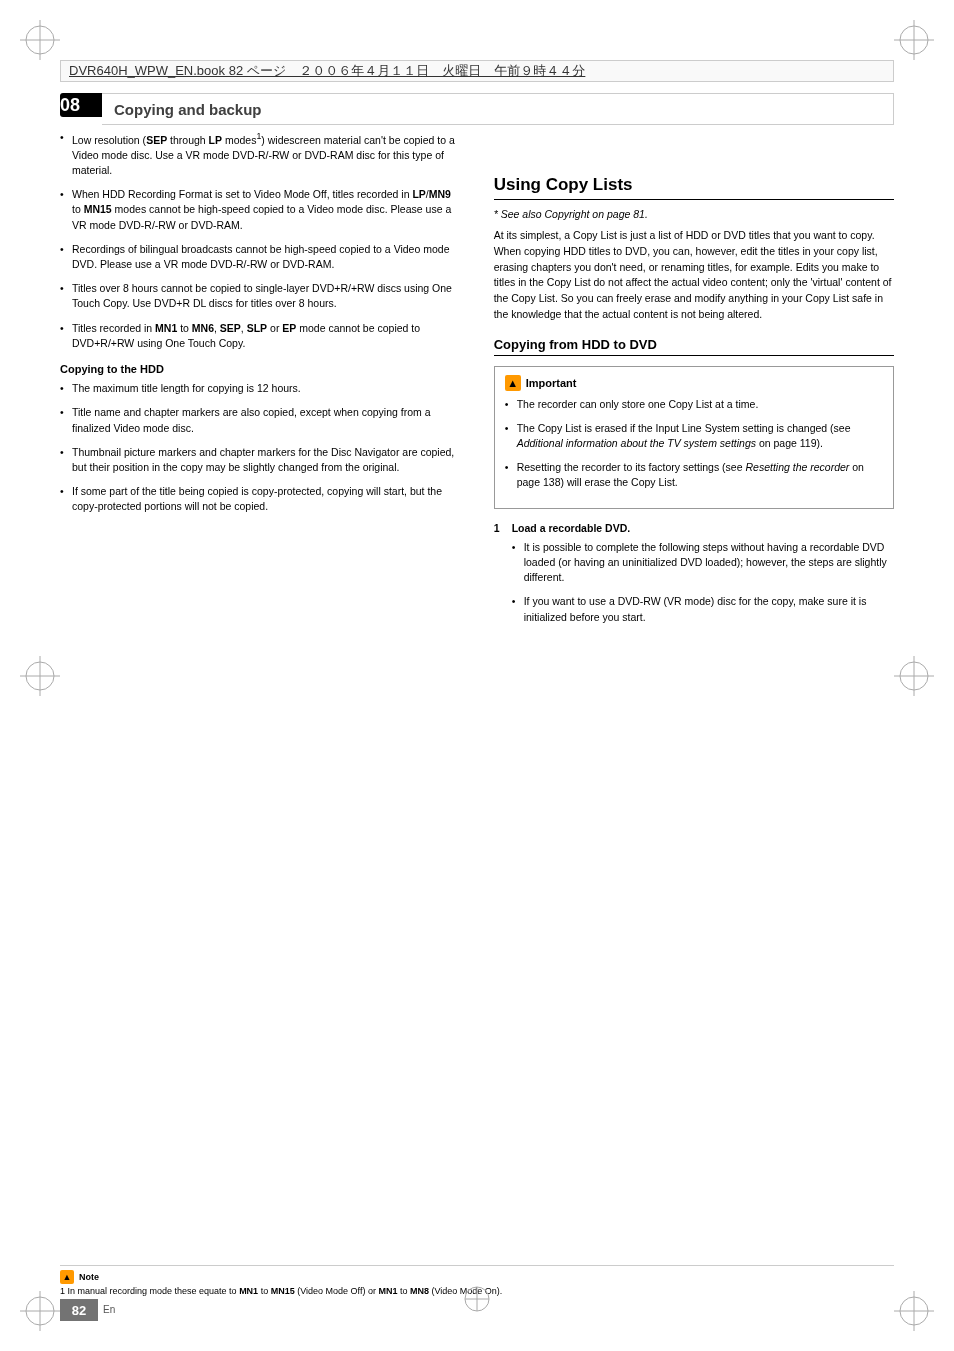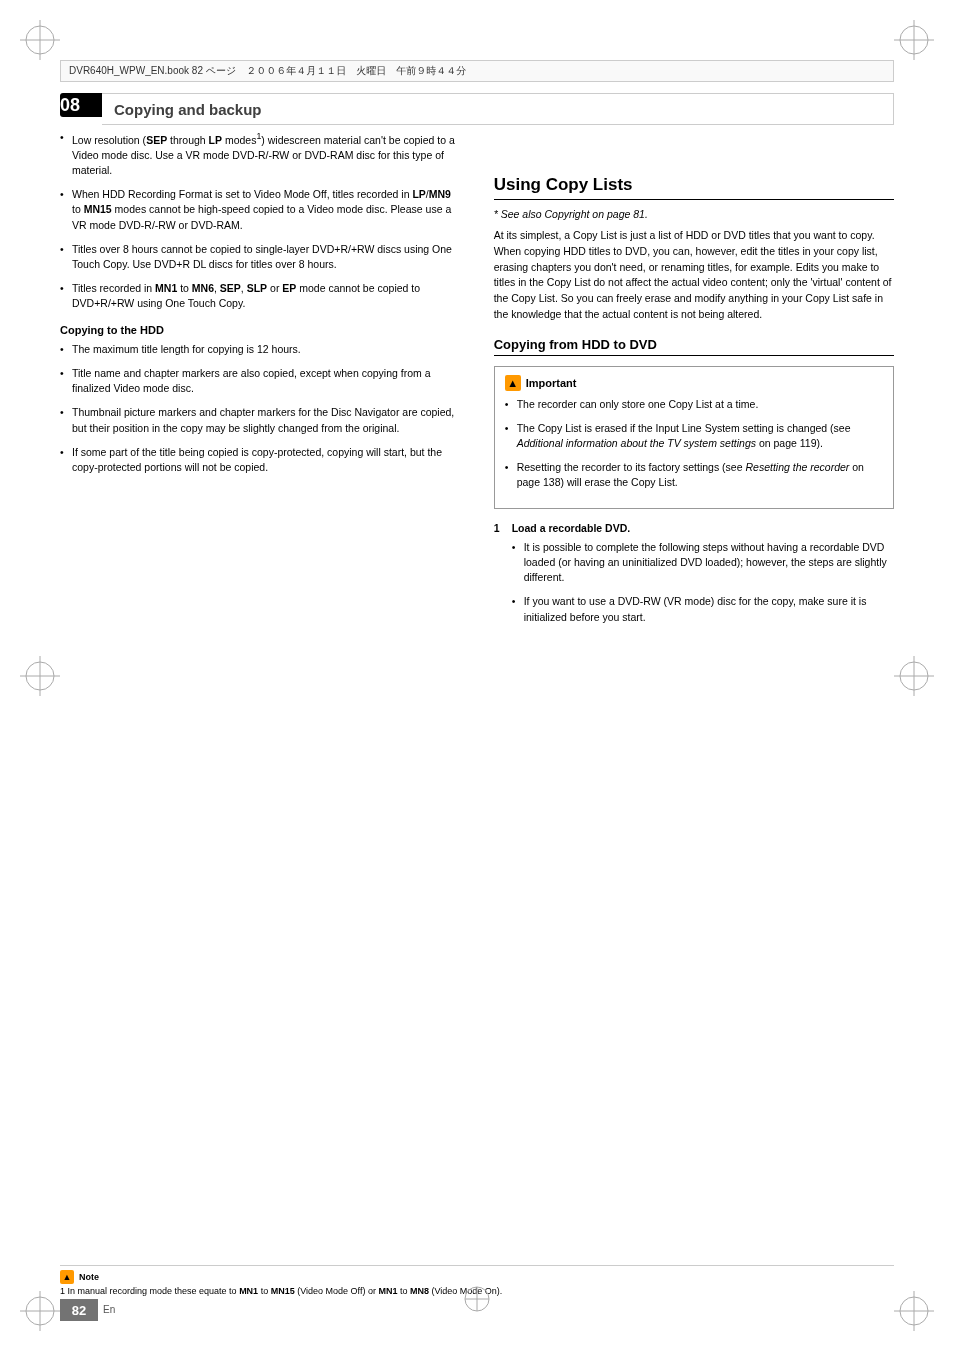--- a/index.html
+++ b/index.html
@@ -37,21 +37,21 @@
       right: 60px;
       height: 22px;
       border: 1px solid #ccc;
       display: flex;
       align-items: center;
       padding: 0 8px;
       font-size: 9px;
       color: #333;
       background: #f9f9f9;
     }
-    .header-bar span { font-size: 10px; }
+    .header-bar span { font-size: 13px; text-decoration: underline; }
 
     
     .chapter-badge {
       position: absolute;
       top: 93px;
       left: 60px;
       width: 42px;
       height: 24px;
       background: #000;
       color: #fff;
@@ -313,20 +313,21 @@
 <div class="page-title-bar">
   <span>Copying and backup</span>
 </div>
 
 <div class="main-content">
 
   <div class="left-column">
     <ul class="bullet-list">
       <li>Low resolution (<b>SEP</b> through <b>LP</b> modes<sup>1</sup>) widescreen material can't be copied to a Video mode disc. Use a VR mode DVD-R/-RW or DVD-RAM disc for this type of material.</li>
       <li>When HDD Recording Format is set to Video Mode Off, titles recorded in <b>LP</b>/<b>MN9</b> to <b>MN15</b> modes cannot be high-speed copied to a Video mode disc. Please use a VR mode DVD-R/-RW or DVD-RAM.</li>
+      <li>Recordings of bilingual broadcasts cannot be high-speed copied to a Video mode DVD. Please use a VR mode DVD-R/-RW or DVD-RAM.</li>
       <li>Titles over 8 hours cannot be copied to single-layer DVD+R/+RW discs using One Touch Copy. Use DVD+R DL discs for titles over 8 hours.</li>
       <li>Titles recorded in <b>MN1</b> to <b>MN6</b>, <b>SEP</b>, <b>SLP</b> or <b>EP</b> mode cannot be copied to DVD+R/+RW using One Touch Copy.</li>
     </ul>
 
     <div class="section-heading">
       <span>Copying to the HDD</span>
     </div>
 
     <ul class="bullet-list">
       <li>The maximum title length for copying is 12 hours.</li>

